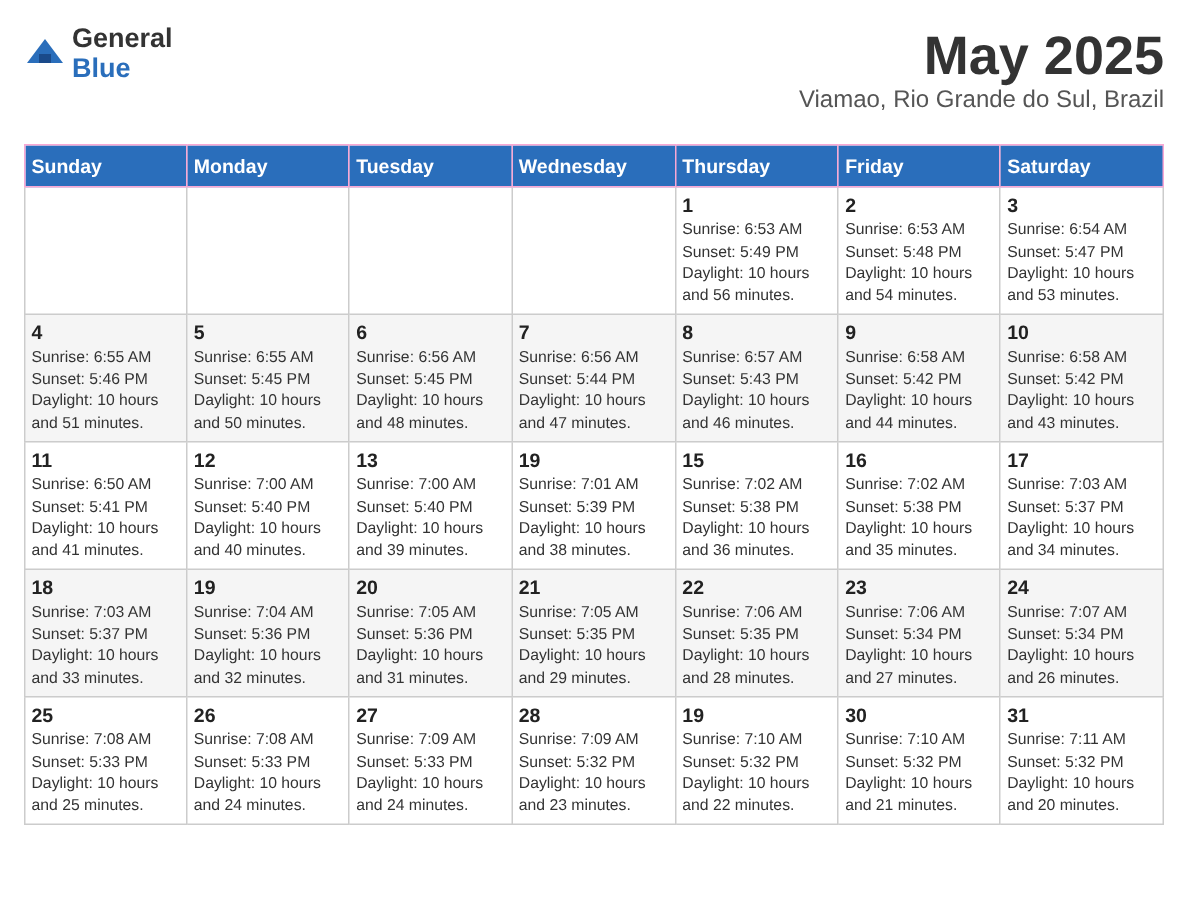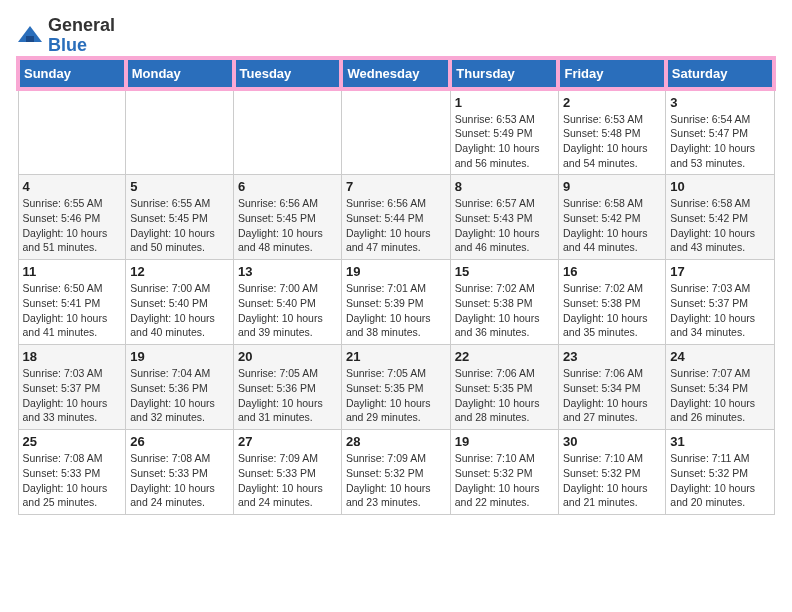--- a/index.html
+++ b/index.html
@@ -7,21 +7,21 @@
       font-family: Arial, sans-serif;
       background: #fff;
       width: 792px;
       min-height: 612px;
       padding: 16px;
     }
     .header-area {
       display: flex;
       justify-content: space-between;
       align-items: flex-start;
-      margin-bottom: 0;
+      margin-bottom: 20px;
     }
     .logo-area {
       display: flex;
       align-items: center;
     }
     .logo-text {
       display: flex;
       flex-direction: column;
       line-height: 1.1;
     }
@@ -57,21 +57,21 @@
       border-collapse: collapse;
       font-size: 11px;
     }
     .calendar-table th {
       background: #2a6ebb;
       color: #fff;
       padding: 6px 4px;
       text-align: left;
       font-size: 13px;
       font-weight: bold;
-      border: 4px solid #f9a8d4;
+      border: 1px solid #f9a8d4;
     }
     .calendar-table td {
       border: 1px solid #ccc;
       vertical-align: top;
       padding: 4px;
       height: 85px;
       width: 110px;
       background: #fff;
     }
     .calendar-table tr:nth-child(even) td {
@@ -101,20 +101,24 @@
   <div class="logo-area">
     <svg class="logo-icon" viewBox="0 0 28 28">
       <polygon points="14,4 26,20 2,20" fill="#2a6ebb"></polygon>
       <rect x="10" y="14" width="8" height="6" fill="#1a4a8a"></rect>
     </svg>
     <div class="logo-text">
       <span class="logo-general">General</span>
       <span class="logo-blue">Blue</span>
     </div>
   </div>
+  <div class="title-area">
+    <div class="month-title">May 2025</div>
+    <div class="location-title">Viamao, Rio Grande do Sul, Brazil</div>
+  </div>
 </div>
 
 <table class="calendar-table">
   <thead>
     <tr id="header-row">
     <th>Sunday</th>
         <th>Monday</th>
         <th>Tuesday</th>
         <th>Wednesday</th>
         <th>Thursday</th>

